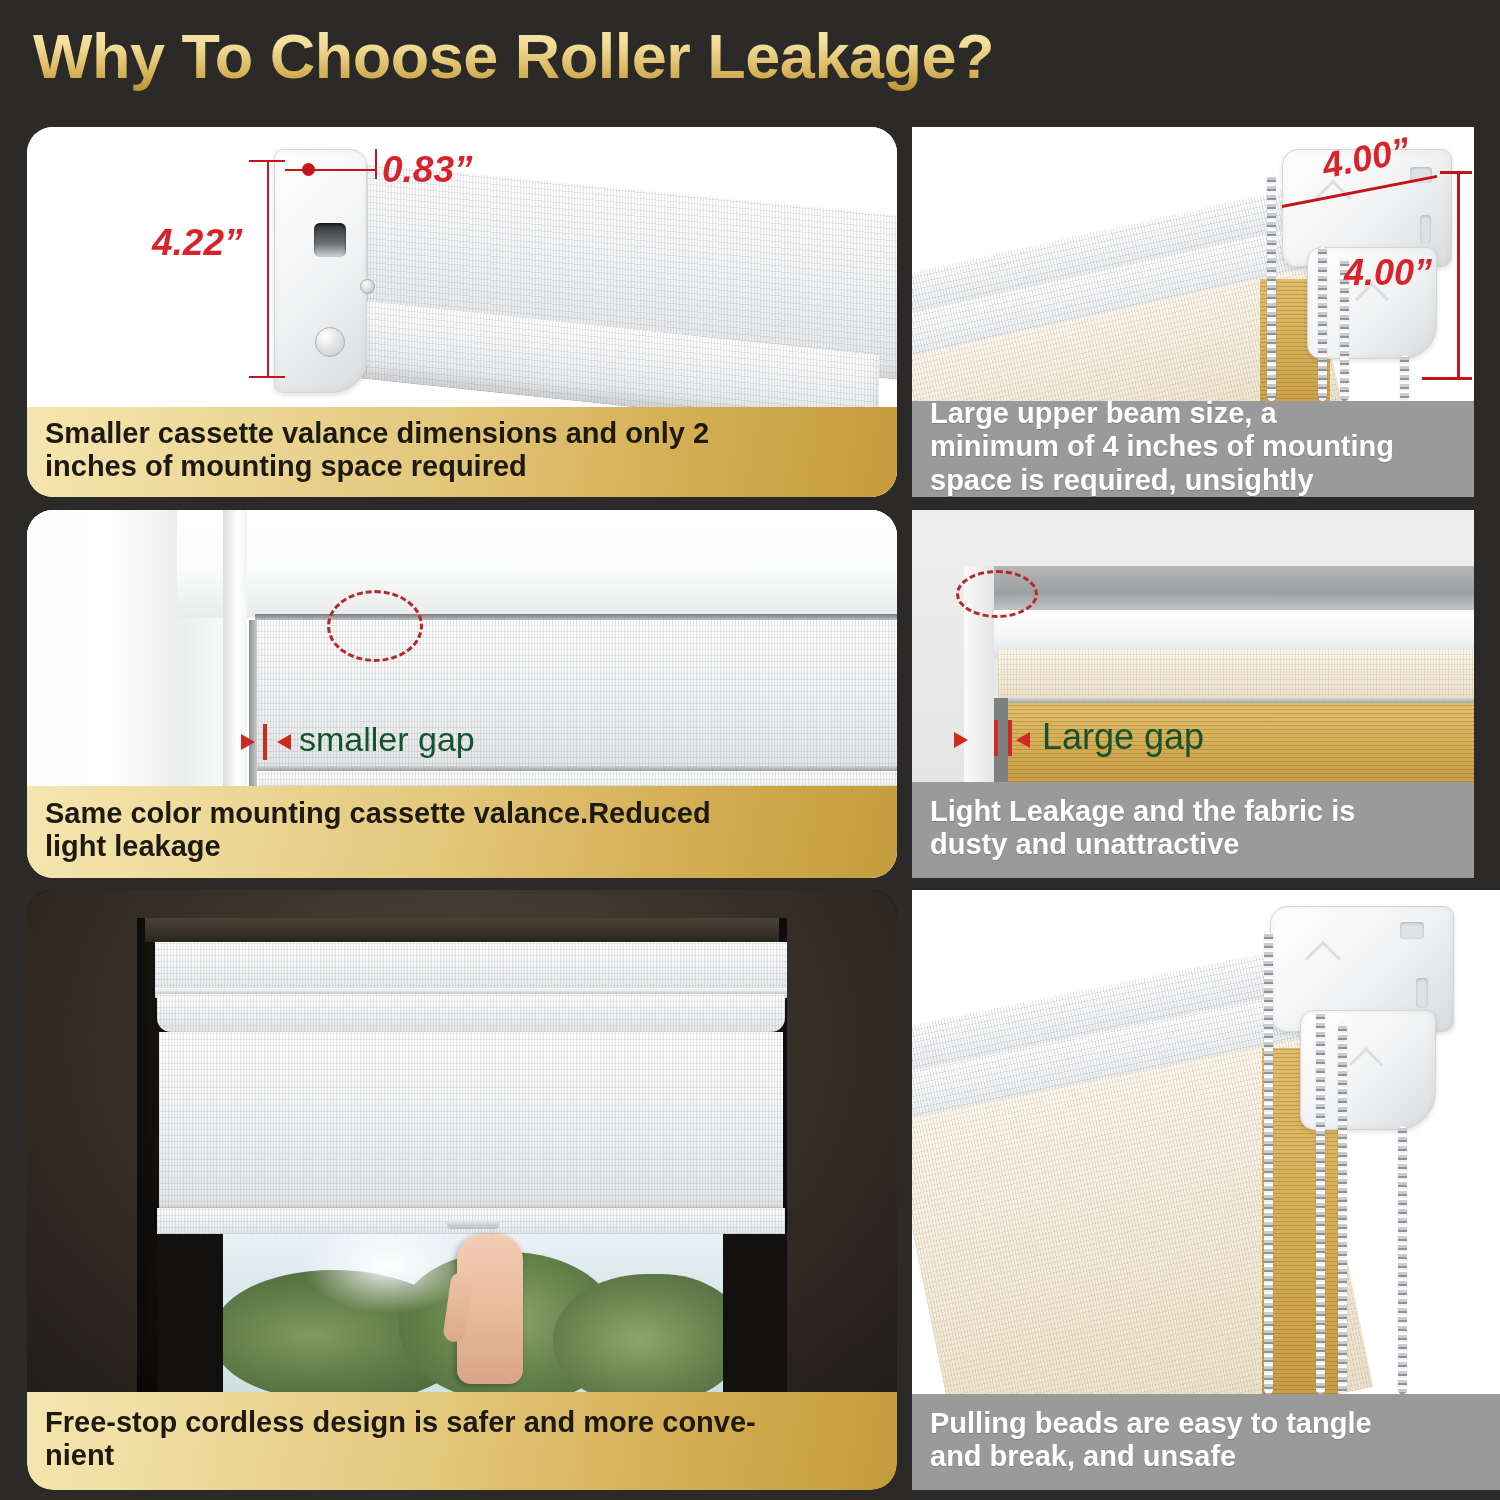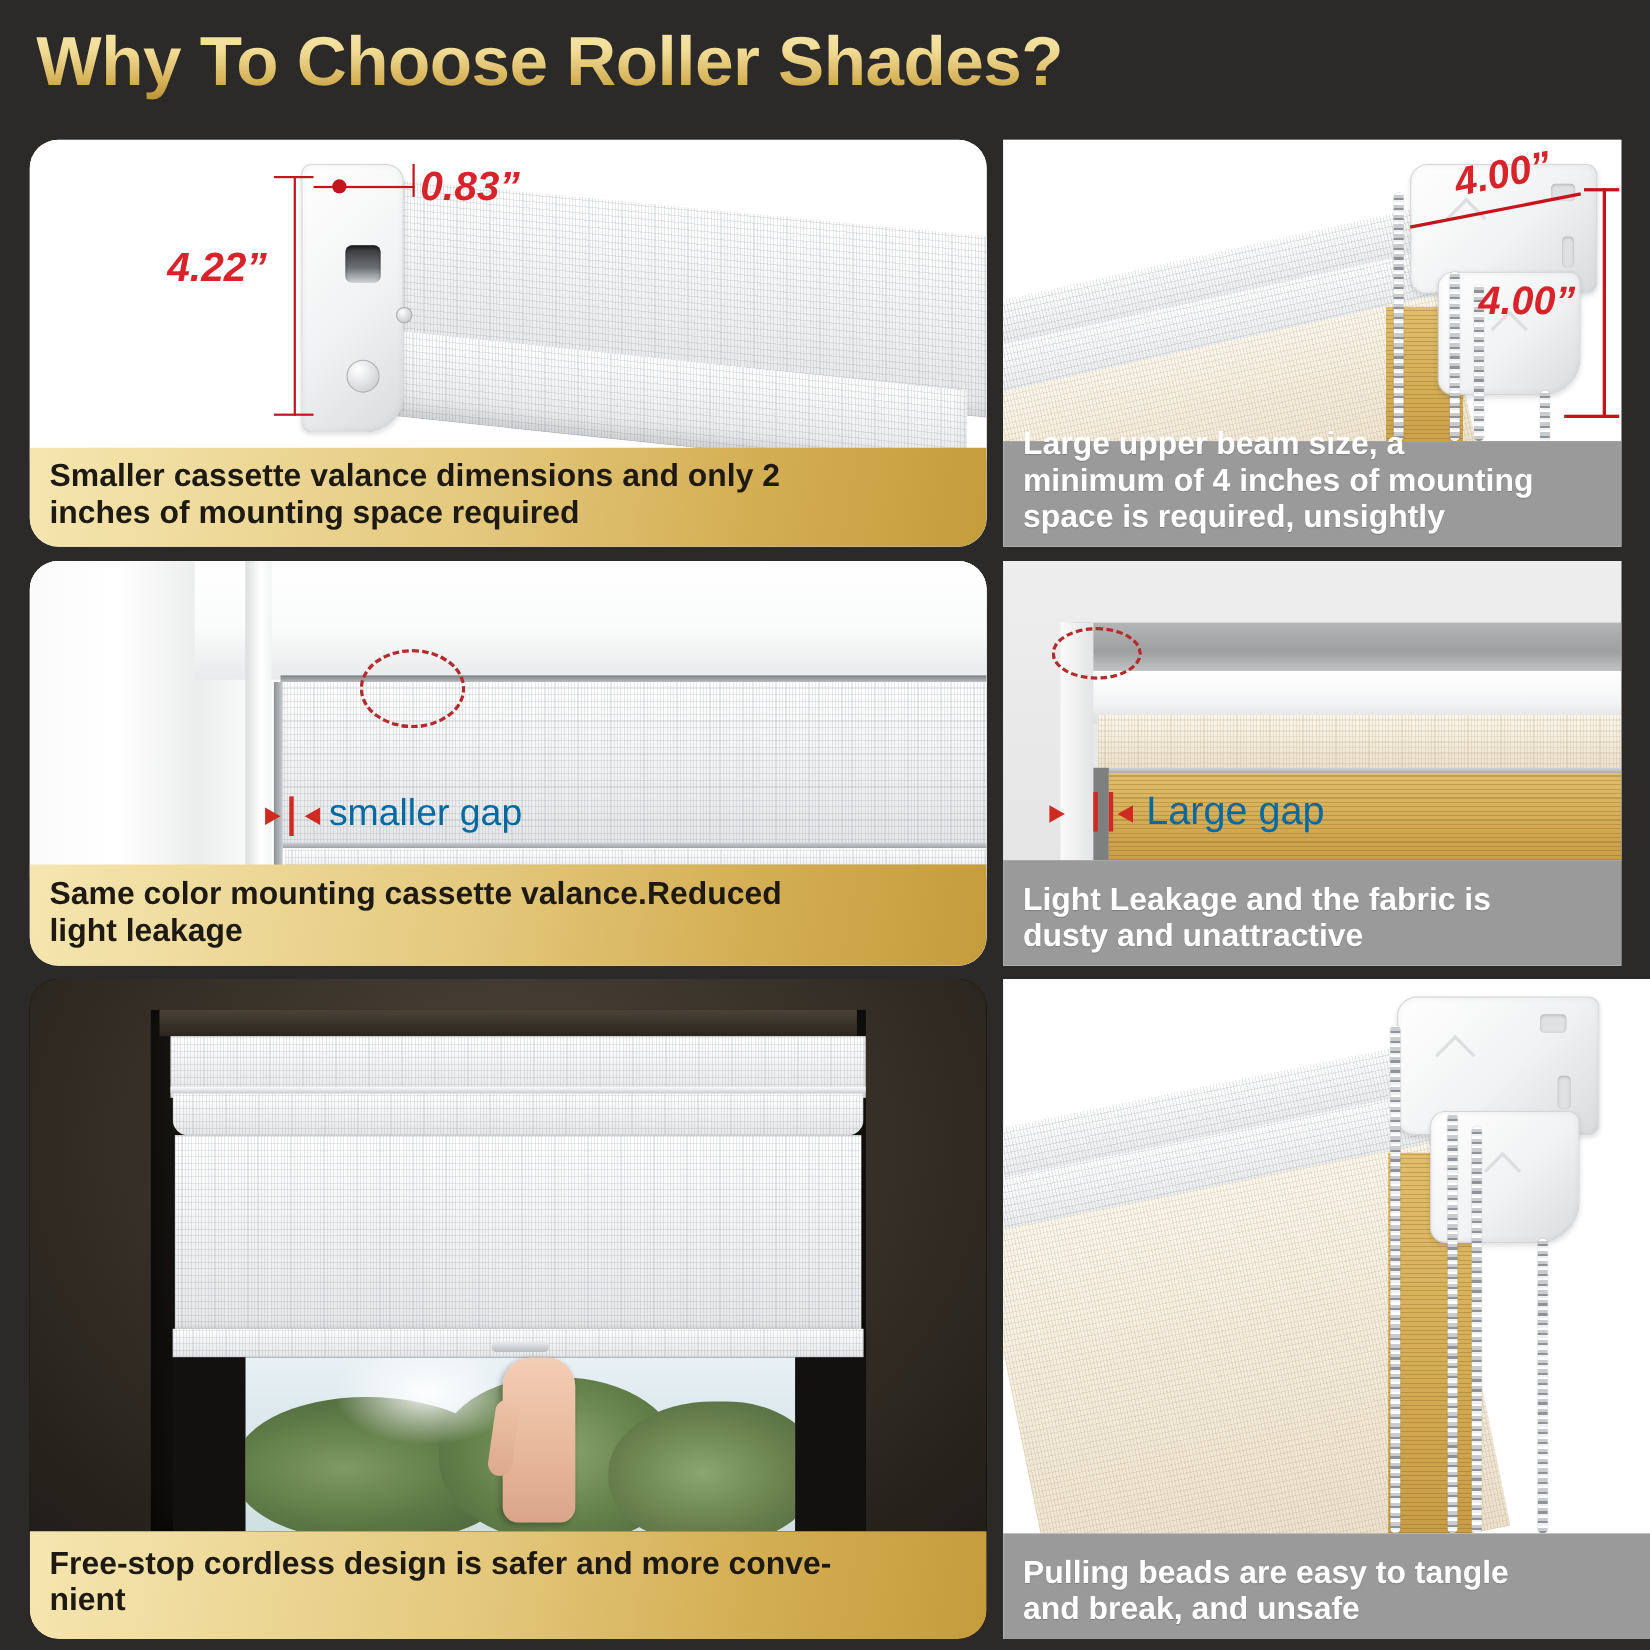--- a/index.html
+++ b/index.html
@@ -35,21 +35,21 @@
     position:absolute; left:0; bottom:0; width:100%;
     display:flex; align-items:center;
     padding:6px 18px 10px 18px;
     font-weight:bold; line-height:1.14;
   }
   .cap.gold {
     background:linear-gradient(100deg,#f5e6b0 0%, #efdb9d 18%, #e3c77b 48%, #d4ae53 75%, #c49c3c 100%);
     color:#1d1a14;
     border-bottom-left-radius:26px; border-bottom-right-radius:26px;margin-top:48px;
   }
-  .cap.gray { background:#9a9a9a; color:#ffffff; text-shadow:0 1px 1px rgba(0,0,0,.18);align-items:flex-end; }
+  .cap.gray { background:#9a9a9a; color:#ffffff; text-shadow:0 1px 1px rgba(0,0,0,.18); }
   .cap span { display:block; width:100%; white-space:pre-line; }
 
   
   .wt { 
     background:
       repeating-linear-gradient(90deg, rgba(150,155,160,.22) 0 1px, rgba(255,255,255,0) 1px 3px),
       repeating-linear-gradient(0deg, rgba(125,130,138,.16) 0 1px, rgba(255,255,255,0) 1px 6px),
       linear-gradient(180deg,#ffffff 0%, #f3f4f5 45%, #e4e6e8 100%);
   }
   .beigefab {
@@ -60,21 +60,21 @@
   }
   .goldfab {
     background:
       repeating-linear-gradient(0deg, rgba(120,95,35,.30) 0 1px, rgba(255,255,255,0) 1px 4px),
       linear-gradient(180deg,#e2bd6b 0%, #d5ad55 55%, #c89d45 100%);
   }
 
   .dimline { position:absolute; background:#c4151c; }
   .dimtxt  { position:absolute; color:#d8232a; font-weight:bold; font-style:italic; white-space:nowrap; }
   .dashcircle { position:absolute; border:3px dashed #b52a2a; border-radius:50%; }
-  .redlabel { position:absolute; color:#0369a1; white-space:nowrap; }
+  .redlabel { position:absolute; color:#14532d; white-space:nowrap; }
   .arrow-r, .arrow-l {
     position:absolute; width:0; height:0;
     border-top:8px solid transparent; border-bottom:8px solid transparent;
   }
   .arrow-r { border-left:14px solid #cf2a22; }
   .arrow-l { border-right:14px solid #cf2a22; }
   .gapbar { position:absolute; background:#cf2a22; }
 
   
   .chain { position:absolute; width:9px; border-radius:5px;
@@ -85,21 +85,21 @@
   .bracket {
     position:absolute; background:linear-gradient(135deg,#ffffff 0%,#f1f2f3 55%,#d9dbdd 100%);
     border:1px solid #d4d6d8;
     box-shadow:inset 0 0 6px rgba(0,0,0,.06), 0 2px 5px rgba(0,0,0,.12);
   }
 </style>
 </head>
 <body>
 
 <div class="title-bar">
-  <div class="title">Why To Choose Roller Shades?</div>
+  <div class="title">Why To Choose Roller Leakage?</div>
 </div>
 
 <div class="grid">
 
   <div class="panel pro" style="left:27px; top:9px; width:870px; height:370px; background:#ffffff;">
     <div class="photo" style="height:290px;">
 
       <div class="wt" style="position:absolute; left:250px; top:28px; width:690px; height:165px;
                   transform:skewY(5.5deg); transform-origin:left top; border-radius:4px 10px 14px 4px;
                   box-shadow:inset 0 -6px 12px rgba(0,0,0,.07);"></div>

